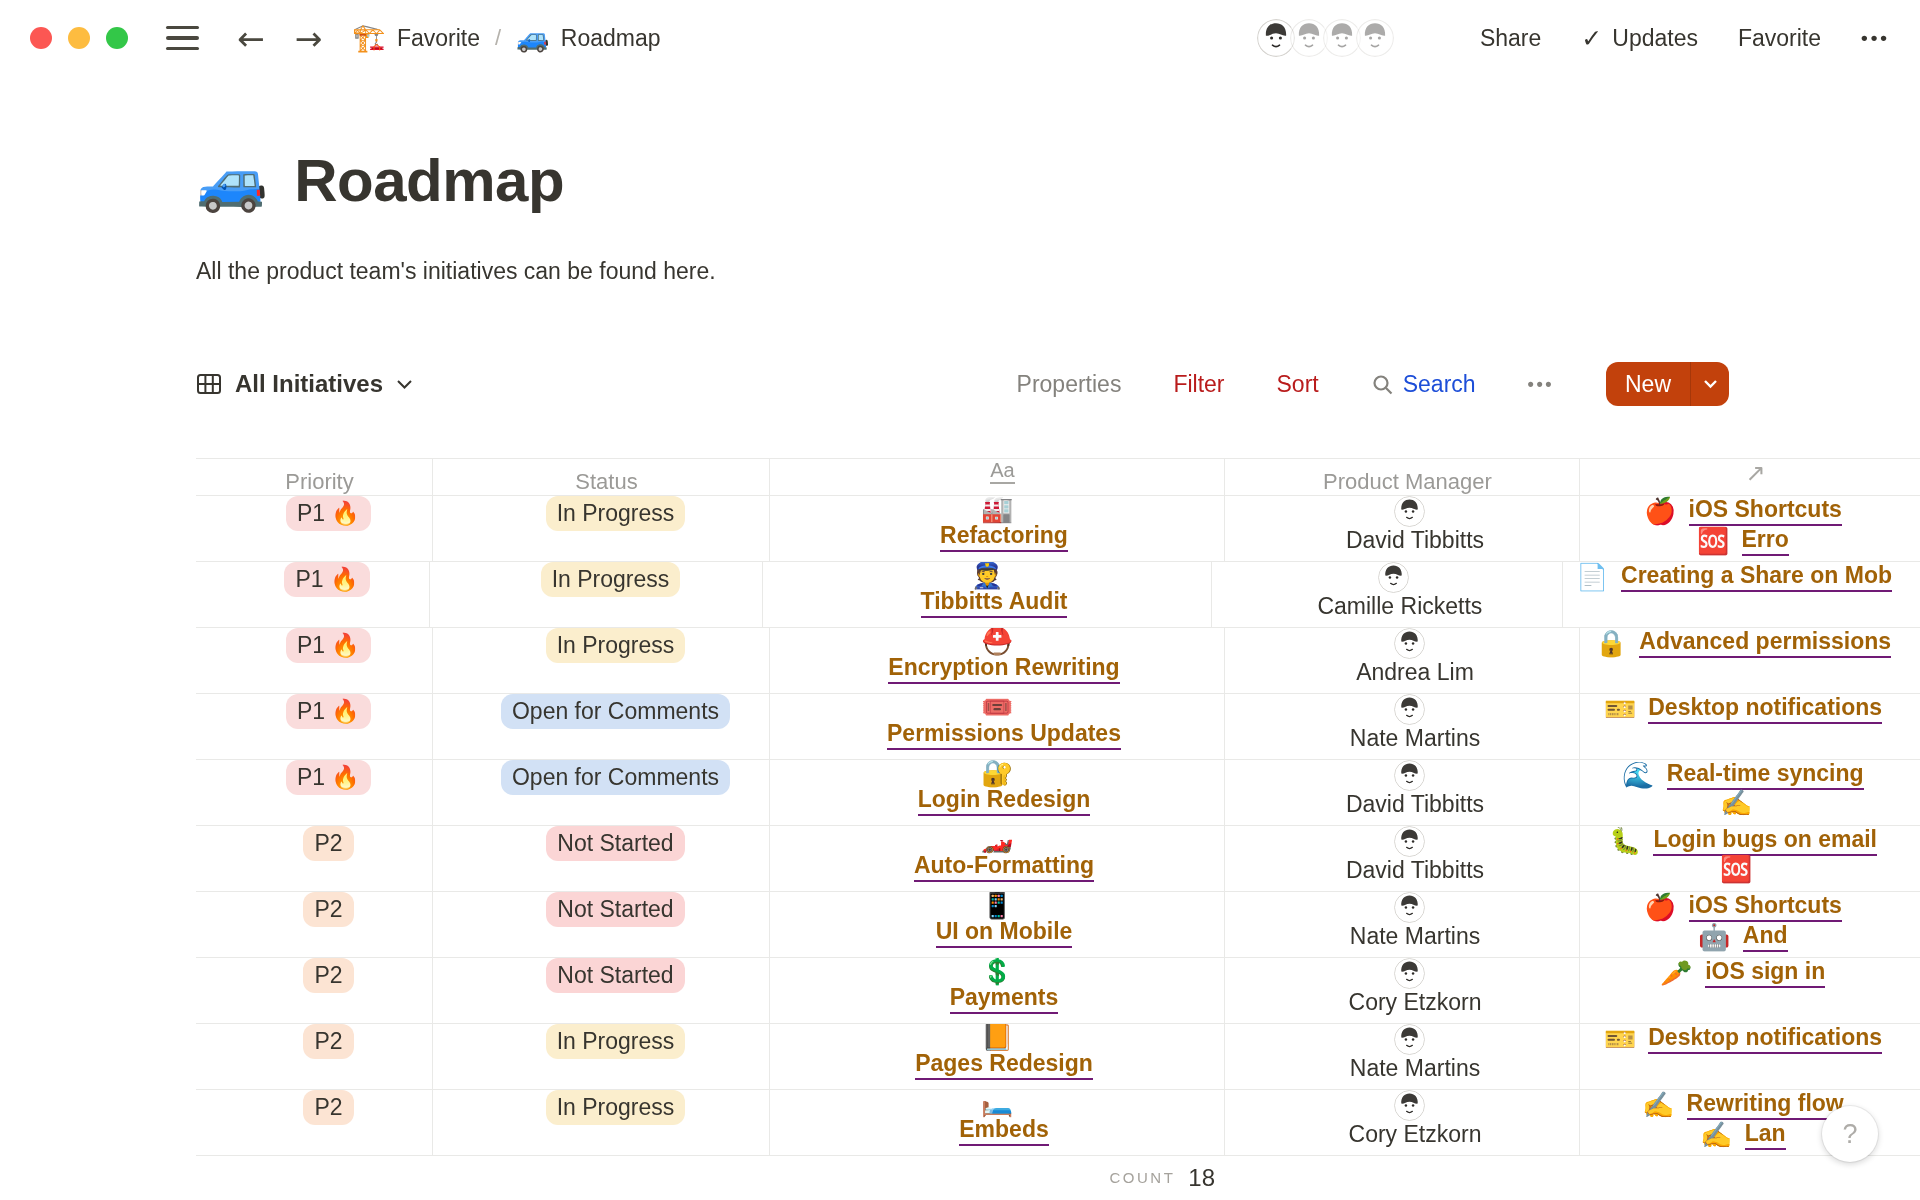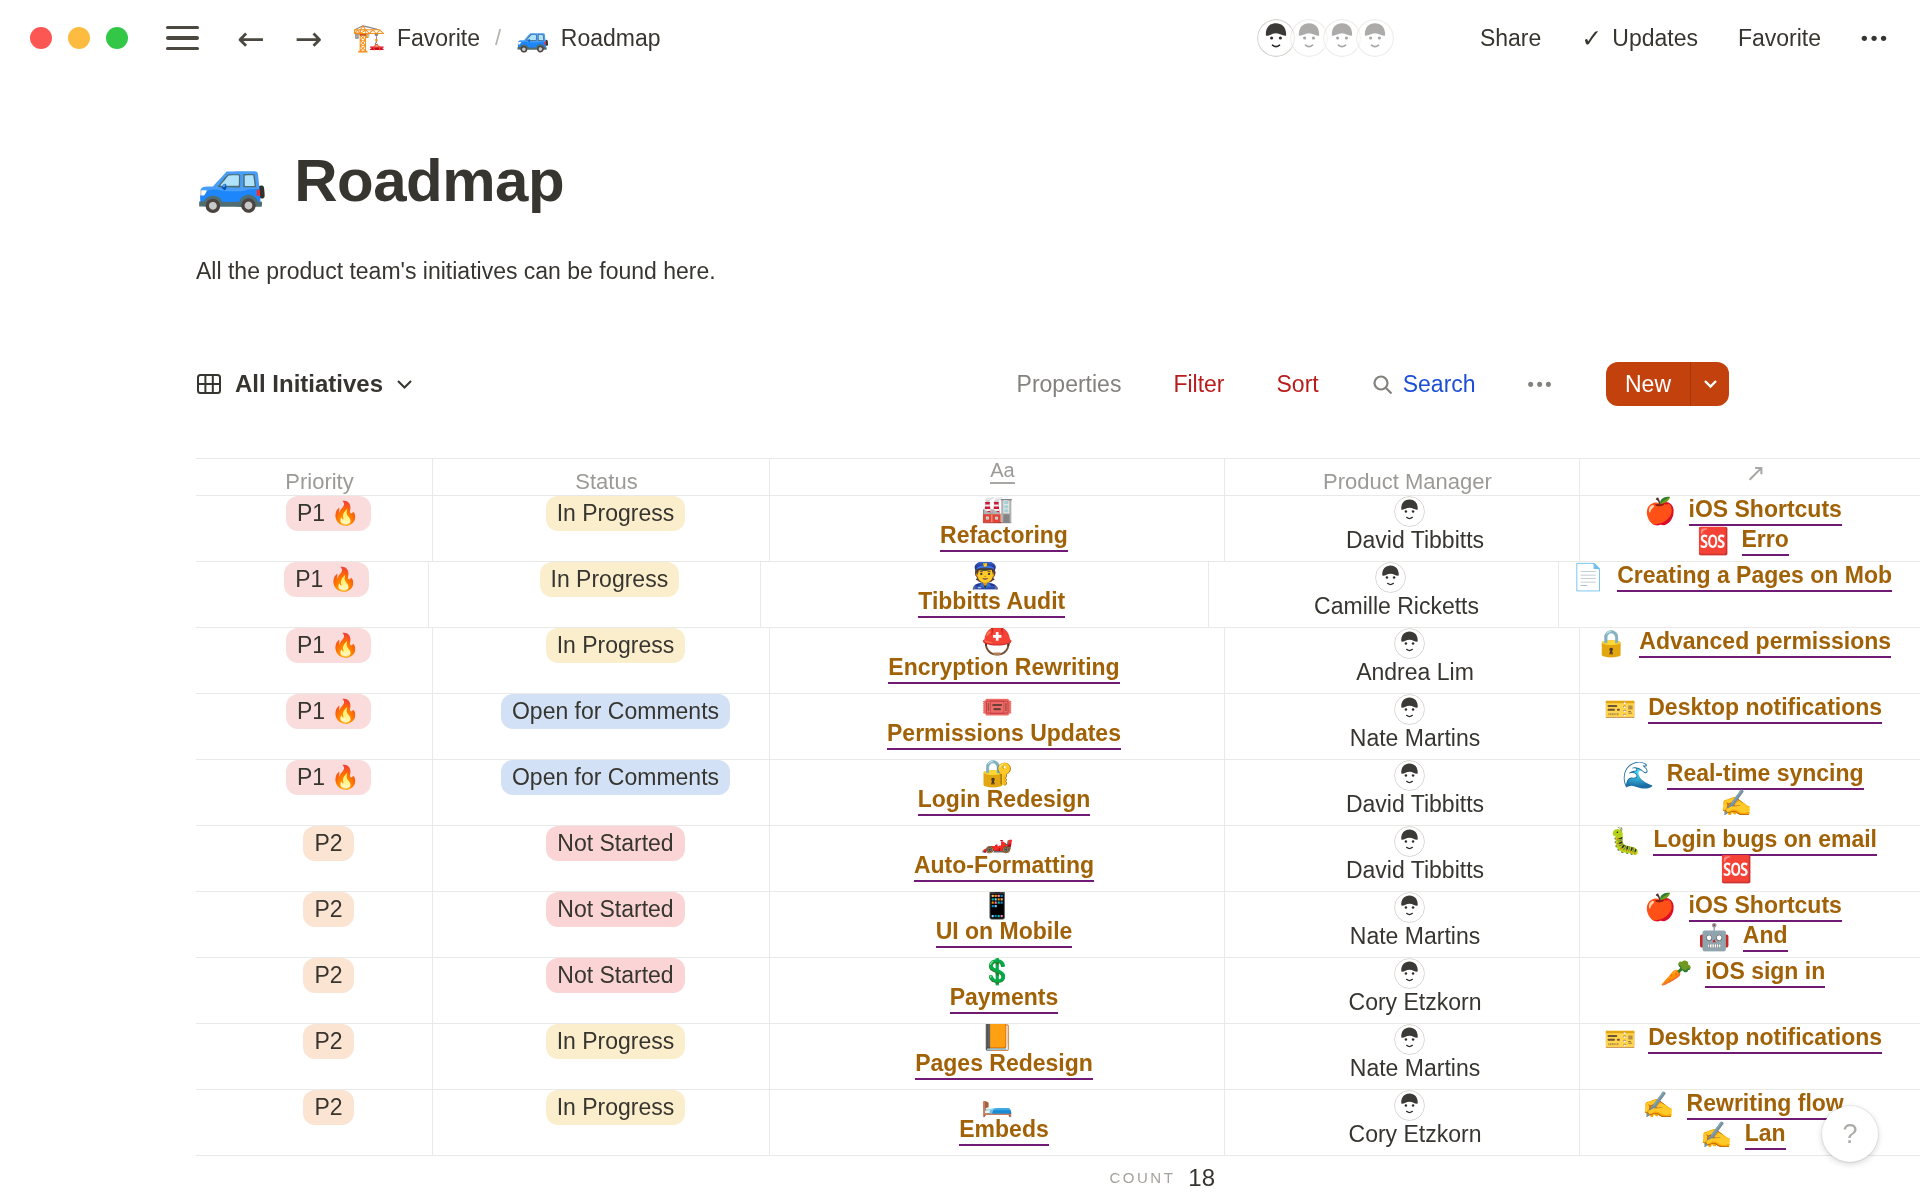--- a/index.html
+++ b/index.html
@@ -272,21 +272,21 @@
               <path d="M7.5 14c-.5-7 3.5-10.5 8.5-10.5s9 3.5 8.5 10.5c-3 .5-5-2-8.5-2s-5.5 2.5-8.5 2z" fill="#3c3a37"></path>
               <circle cx="12.3" cy="16" r="1.3" fill="#2e2c29"></circle>
               <circle cx="19.7" cy="16" r="1.3" fill="#2e2c29"></circle>
               <path d="M13 22c2 1.7 4 1.7 6 0" stroke="#2e2c29" stroke-width="1.3" fill="none" stroke-linecap="round"></path>
             </svg></span>
       <span class="pm-name">Camille Ricketts</span>
     </div>
     <div class="cell w5 c-related">
           <span class="rel-item">
             <span class="emoji-cell">📄</span>
-            <span class="page-link">Creating a Pages on Mob</span>
+            <span class="page-link">Creating a Share on Mob</span>
           </span>
         </div>
   </div>
       <div class="t-row">
     <div class="cell w1">
       <span class="chip" style="background: rgb(250, 220, 220);">P1 🔥</span>
     </div>
     <div class="cell w2">
       <span class="chip" style="background: rgb(251, 238, 205);">In Progress</span>
     </div>

